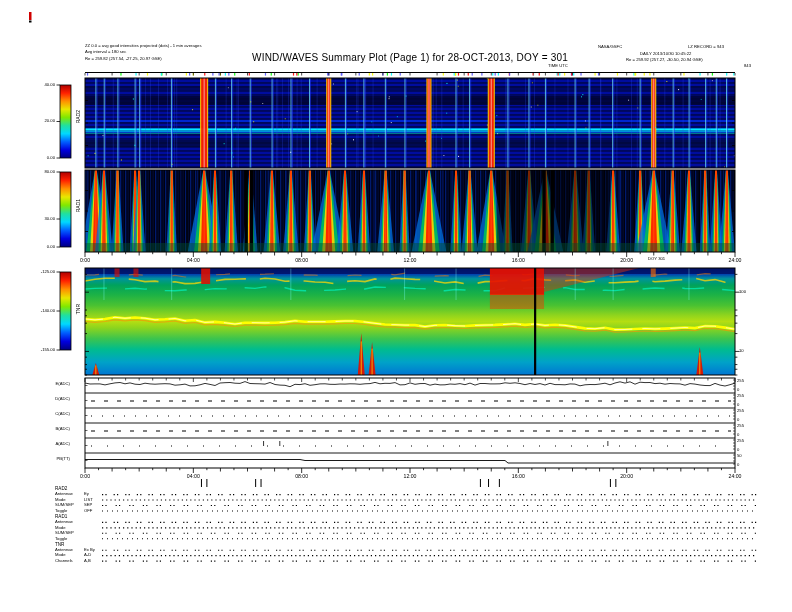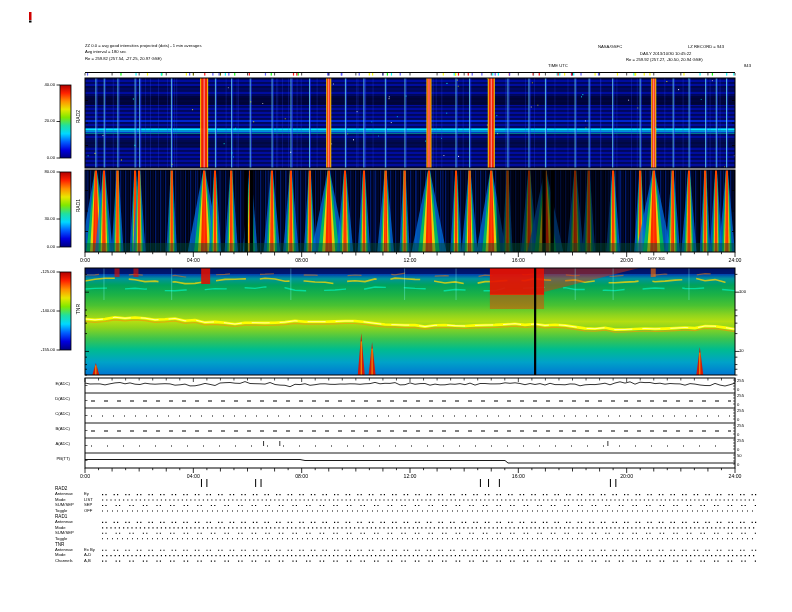--- a/index.html
+++ b/index.html
@@ -914,20 +914,21 @@
       <line x1="102" y1="510.94999999999993" x2="757" y2="510.94999999999993" stroke="#000" stroke-width="1.1" stroke-dasharray="1,4"></line>
       <line x1="102" y1="522.4" x2="757" y2="522.4" stroke="#000" stroke-width="1.1" stroke-dasharray="1.2,2.2,1.2,7"></line>
       <line x1="102" y1="527.85" x2="757" y2="527.85" stroke="#000" stroke-width="1.1" stroke-dasharray="1.2,3"></line>
       <line x1="102" y1="533.3000000000001" x2="757" y2="533.3000000000001" stroke="#000" stroke-width="1.1" stroke-dasharray="1.2,2.2,1.2,9"></line>
       <line x1="102" y1="538.7500000000001" x2="757" y2="538.7500000000001" stroke="#000" stroke-width="1.1" stroke-dasharray="1,4"></line>
       <line x1="102" y1="550.2000000000002" x2="757" y2="550.2000000000002" stroke="#000" stroke-width="1.1" stroke-dasharray="1.2,2.2,1.2,7"></line>
       <line x1="102" y1="555.6500000000002" x2="757" y2="555.6500000000002" stroke="#000" stroke-width="1.1" stroke-dasharray="1.2,3"></line>
       <line x1="102" y1="561.1000000000003" x2="757" y2="561.1000000000003" stroke="#000" stroke-width="1.1" stroke-dasharray="1.2,2.2,1.2,9"></line>
     </svg>
 
+  <span class="t f10" style="left:230px;top:53px;width:360px;text-align:center;">WIND/WAVES Summary Plot (Page 1) for 28-OCT-2013, DOY = 301</span>
   <span class="t f4" style="left:548px;top:64px;">TIME UTC</span>
 
   <span class="t f4" style="left:85px;top:44px;">ZZ 0.0 = avg good intensities projected (dots) - 1 min averages</span>
   <span class="t f4" style="left:85px;top:50px;">Avg interval = 180 sec</span>
   <span class="t f4" style="left:85px;top:56.5px;">Re = 259.82 (257.54, -27.25, 20.97 GSE)</span>
 
   <span class="t f4" style="left:598px;top:45px;">NASA/GSFC</span>
   <span class="t f4" style="left:688px;top:45px;">LZ RECORD = 943</span>
   <span class="t f4" style="left:640px;top:51.5px;">DAILY 2013/10/30 10:45:22</span>
   <span class="t f4" style="left:626px;top:57.5px;">Re = 259.92 (257.27, -30.50, 20.94 GSE)</span>

